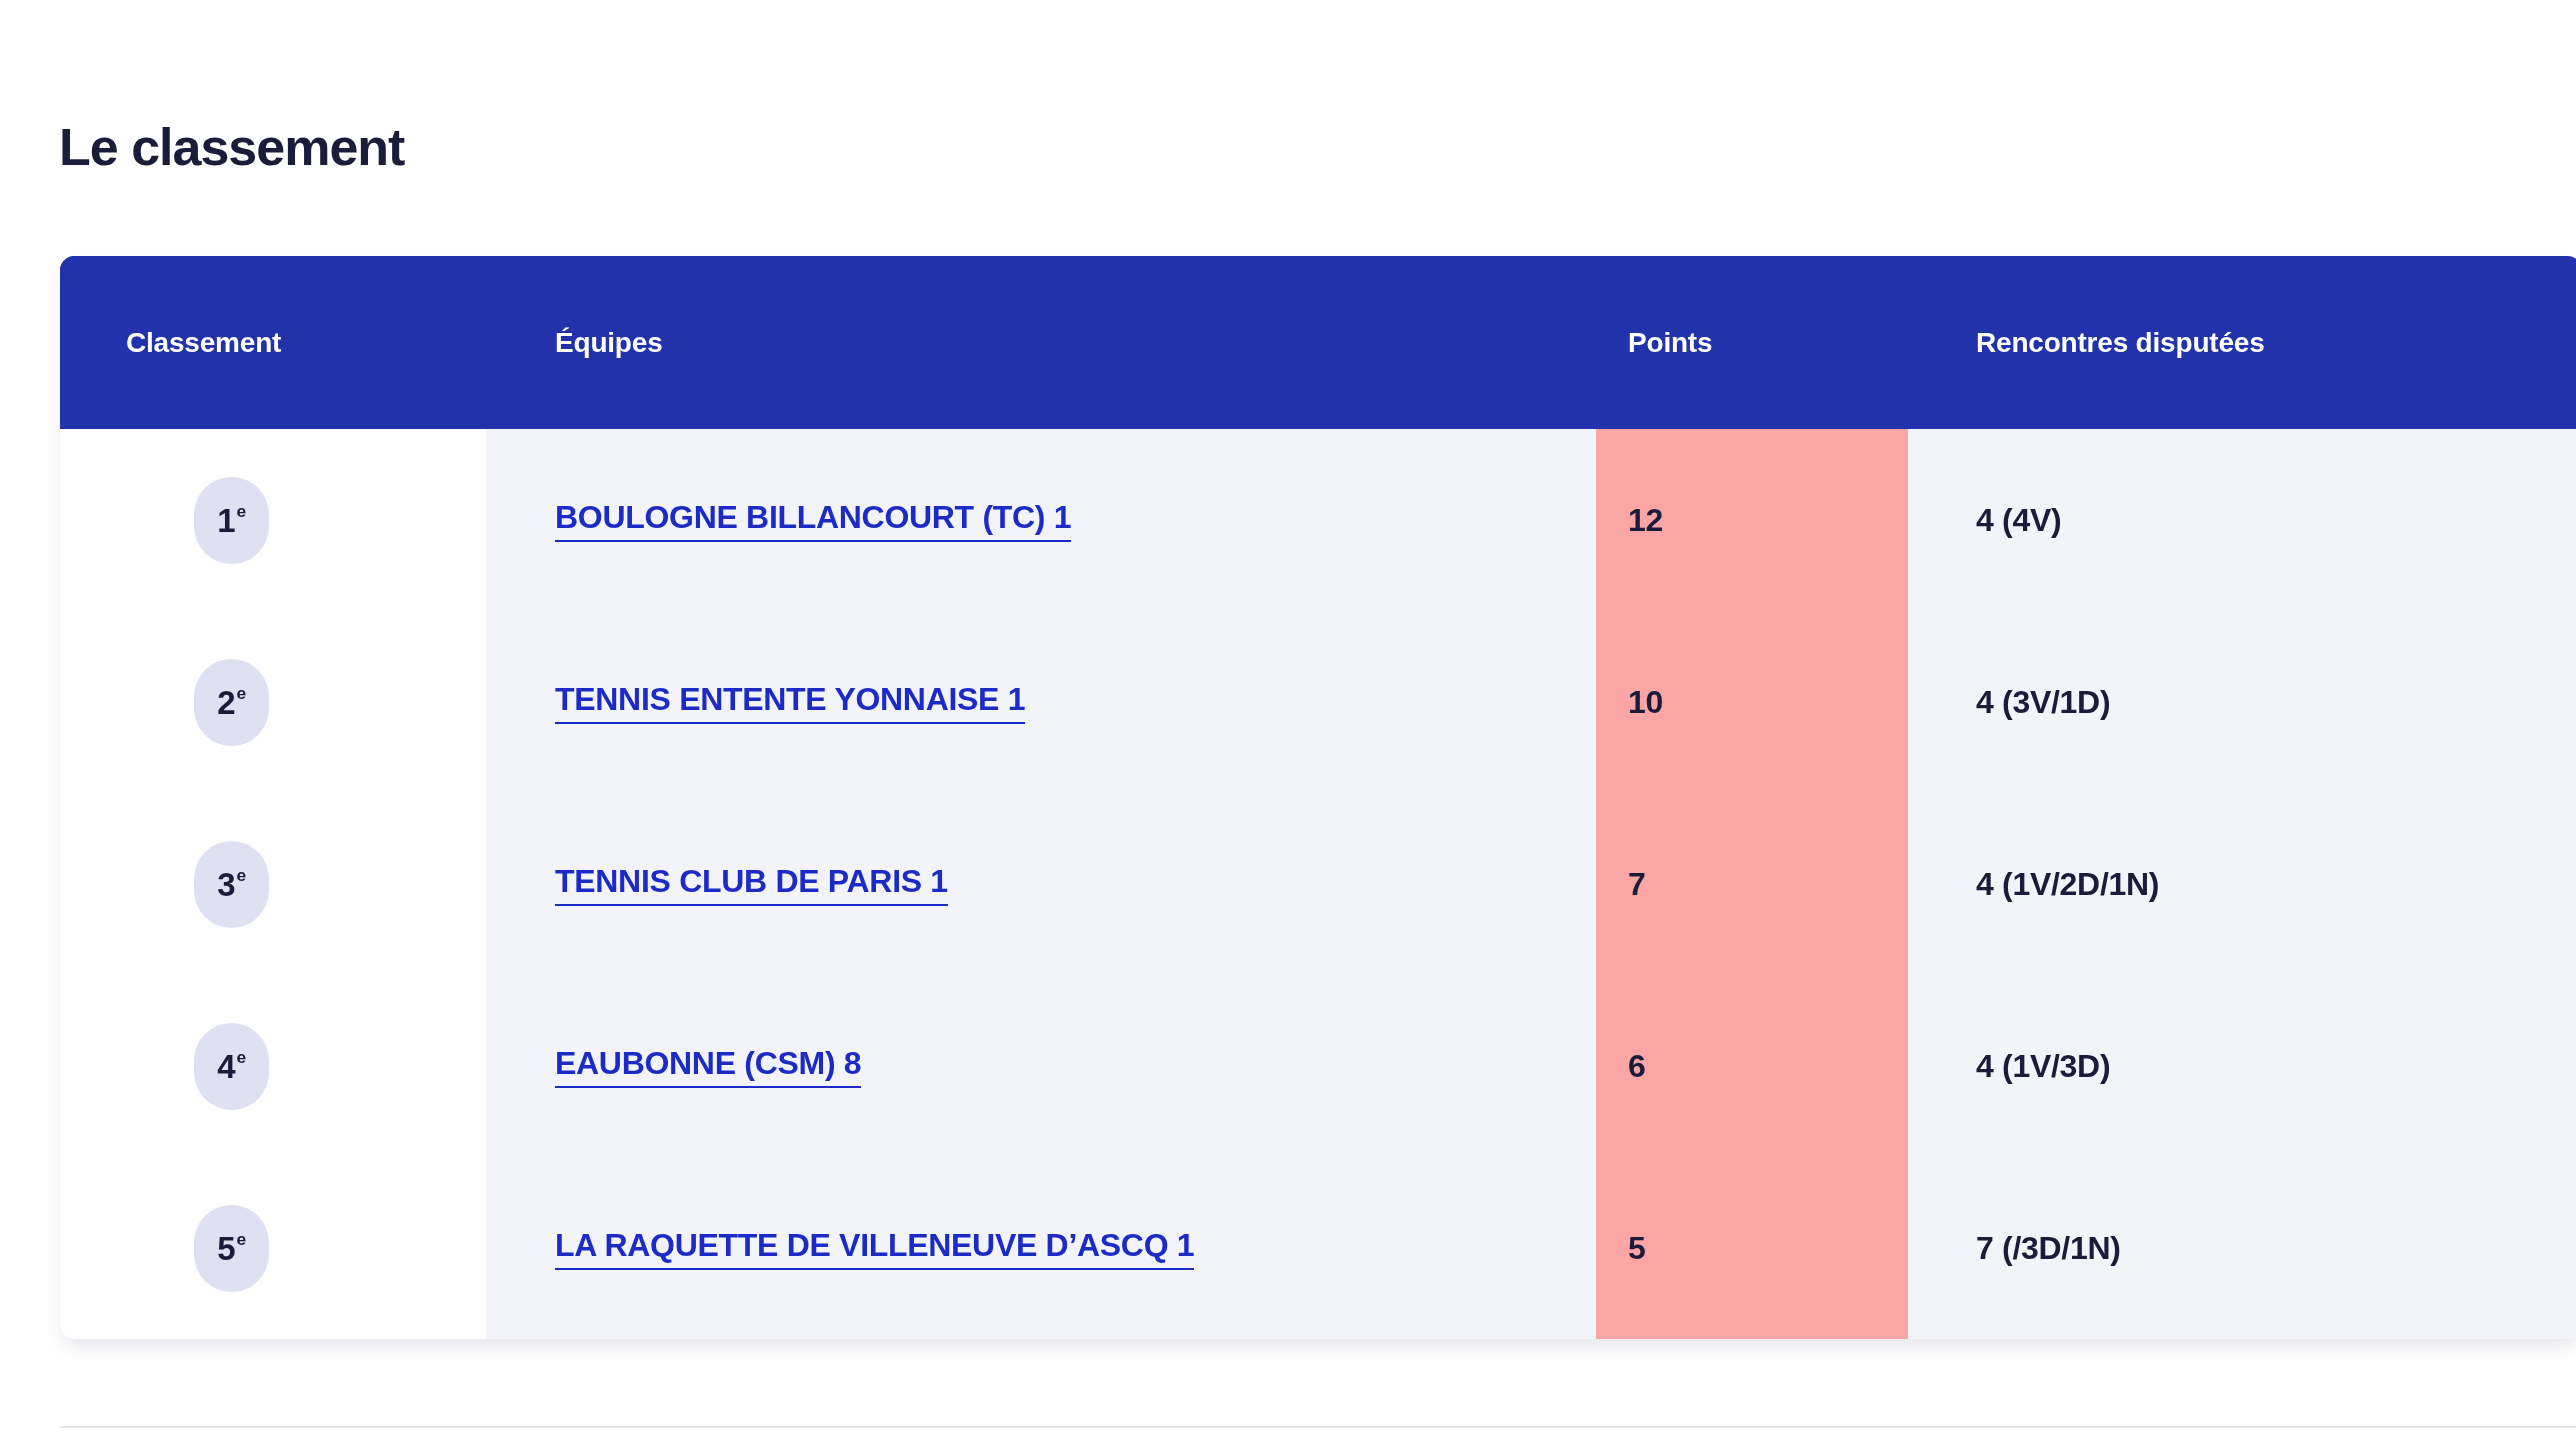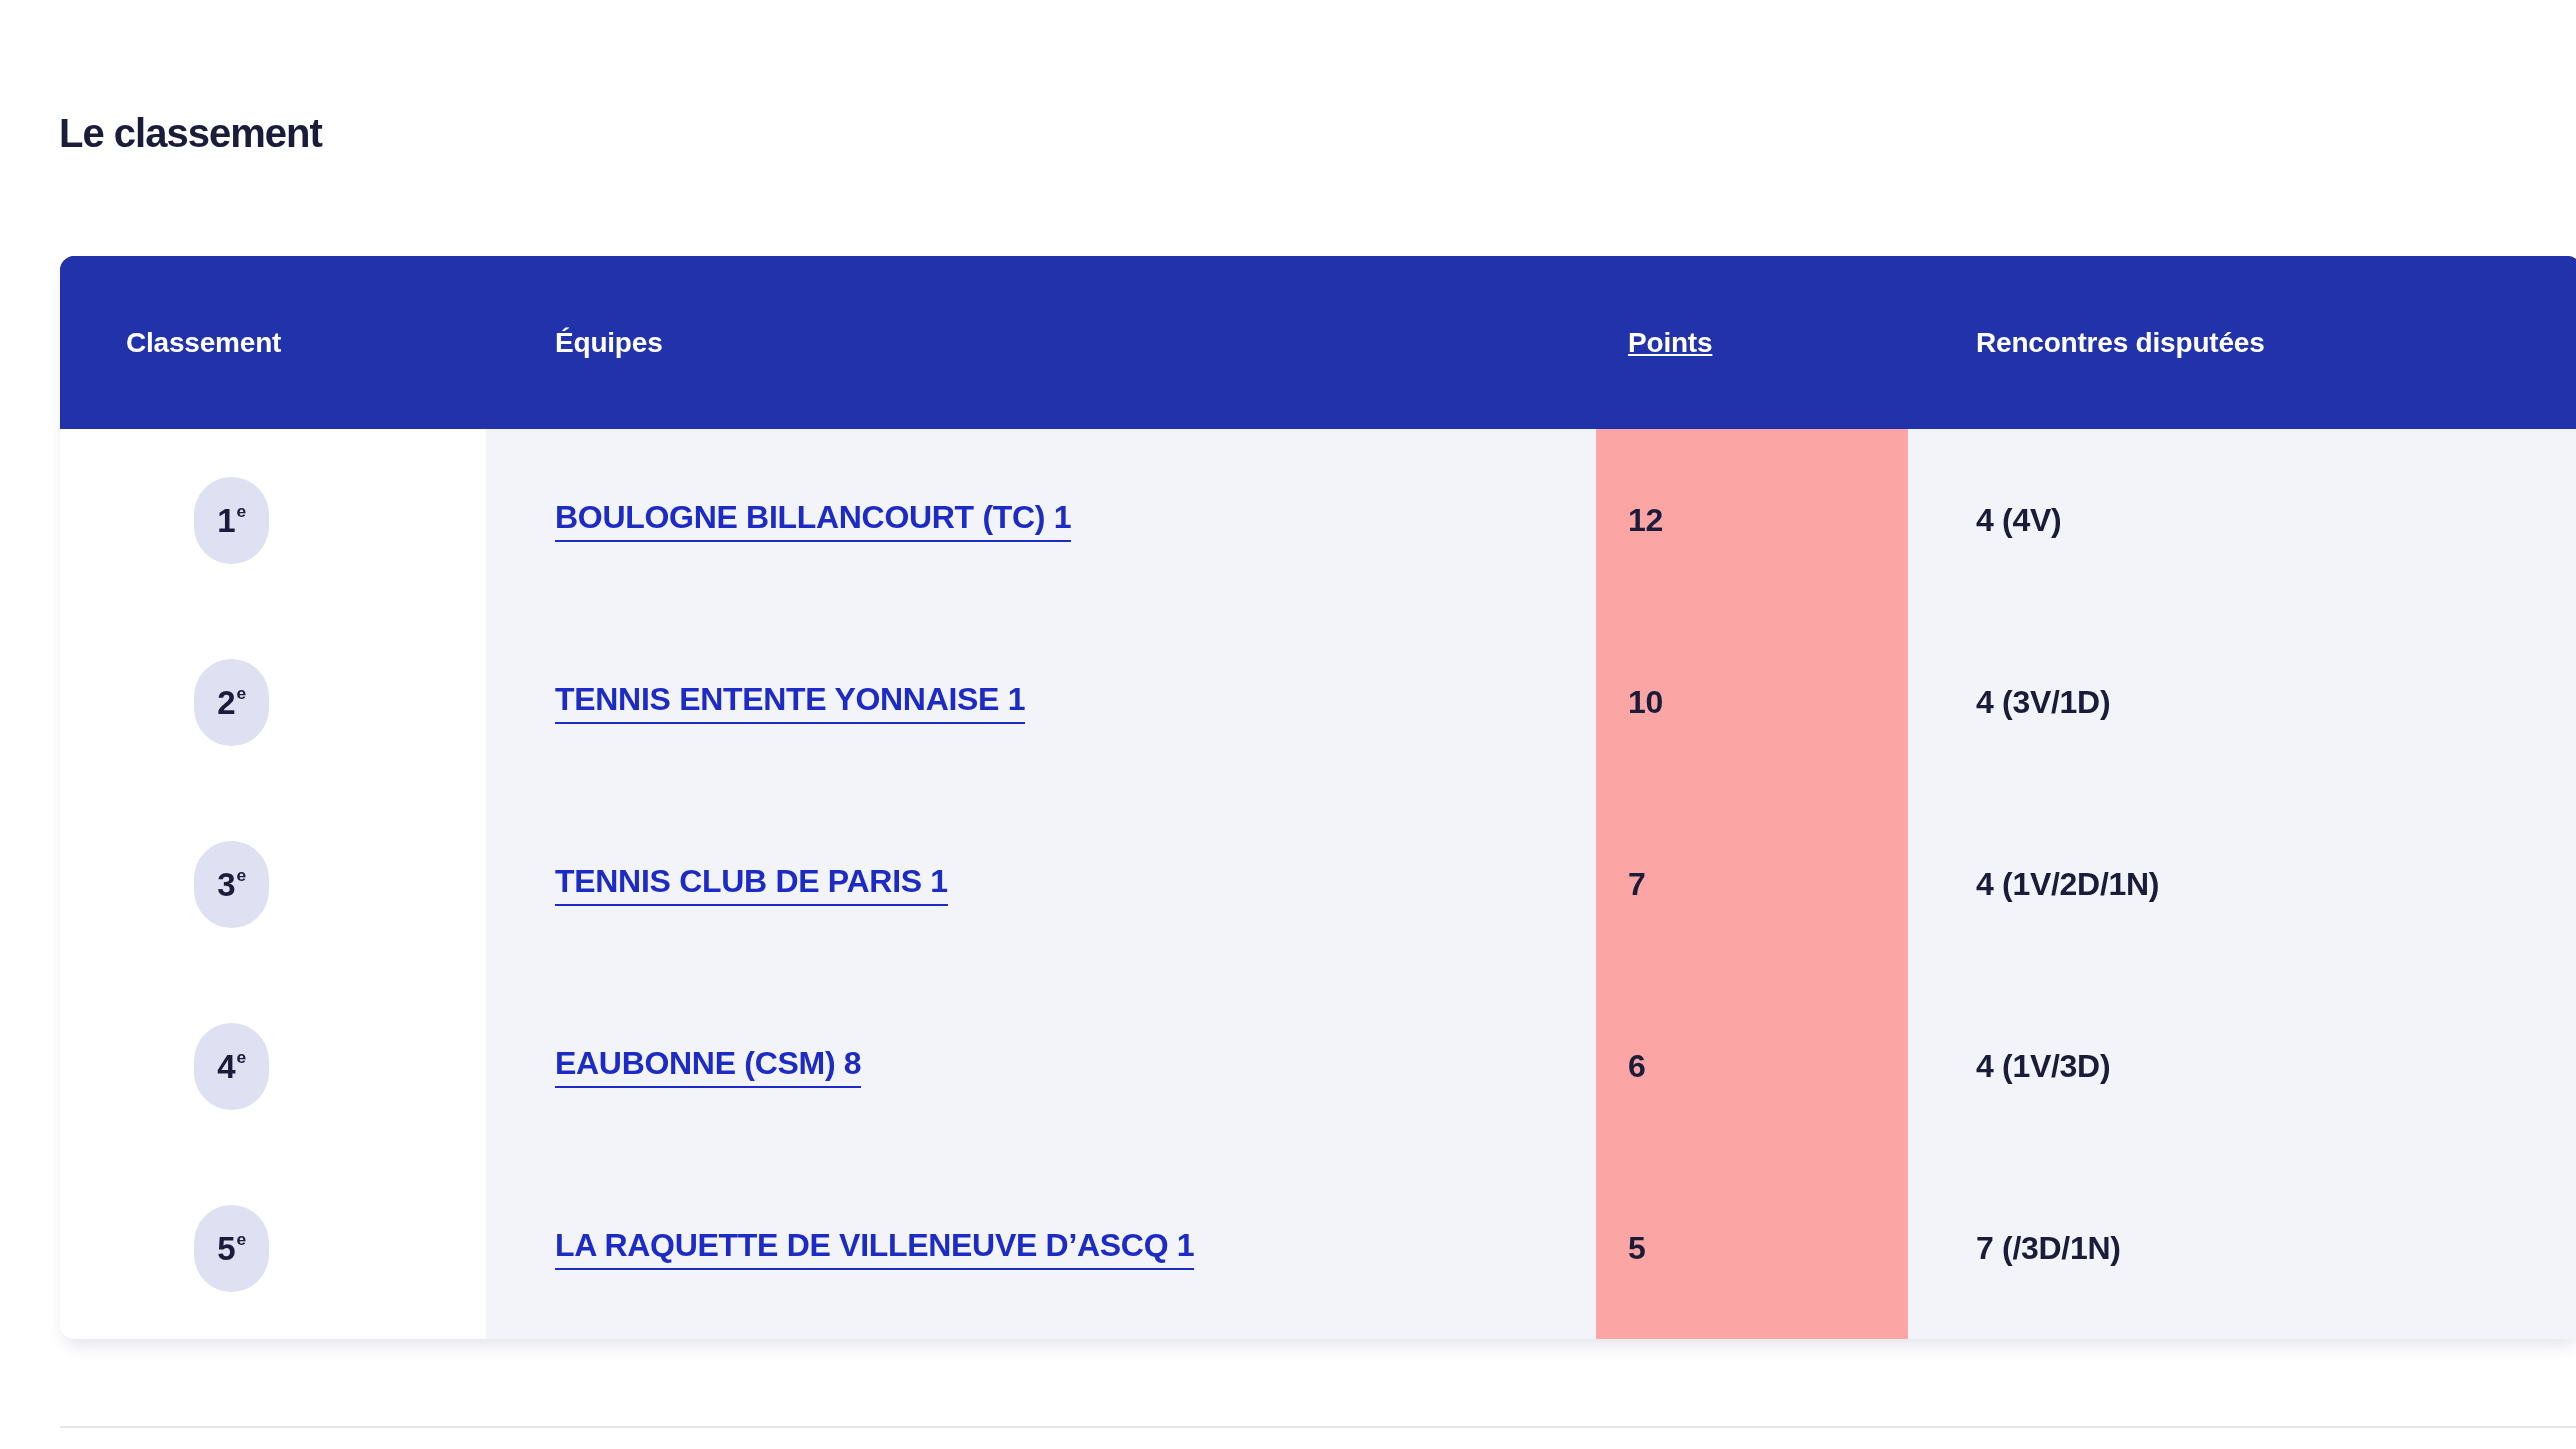--- a/index.html
+++ b/index.html
@@ -13,21 +13,21 @@
     font-family: "Liberation Sans", "DejaVu Sans", sans-serif;
     overflow: hidden;
     position: relative;
   }
 
   
   .page-title {
     position: absolute;
     left: 59px;
     top: 86px;
-    font-size: 40px;
+    font-size: 52px;
     font-weight: 700;
     letter-spacing: -1px;
     color: #1b1b3a;
     line-height: 1;
     white-space: nowrap;
   }
 
   
   .table-card {
     position: absolute;
@@ -63,21 +63,21 @@
     font-weight: 700;
     text-align: left;
     padding: 0;
     height: 173px;
     vertical-align: middle;
     letter-spacing: -0.2px;
     white-space: nowrap;
   }
   th.th-rank  { padding-left: 66px; margin-left: 24px; }
   th.th-team  { padding-left: 69px; }
-  th.th-pts   { padding-left: 32px; text-decoration: underline; }
+  th.th-pts   { padding-left: 32px; }
   th.th-rencs { padding-left: 68px; }
 
   
   tbody td {
     padding: 0;
     height: 182px;
     vertical-align: middle;
     font-size: 32px;
     font-weight: 700;
     color: #1b1b3a;

